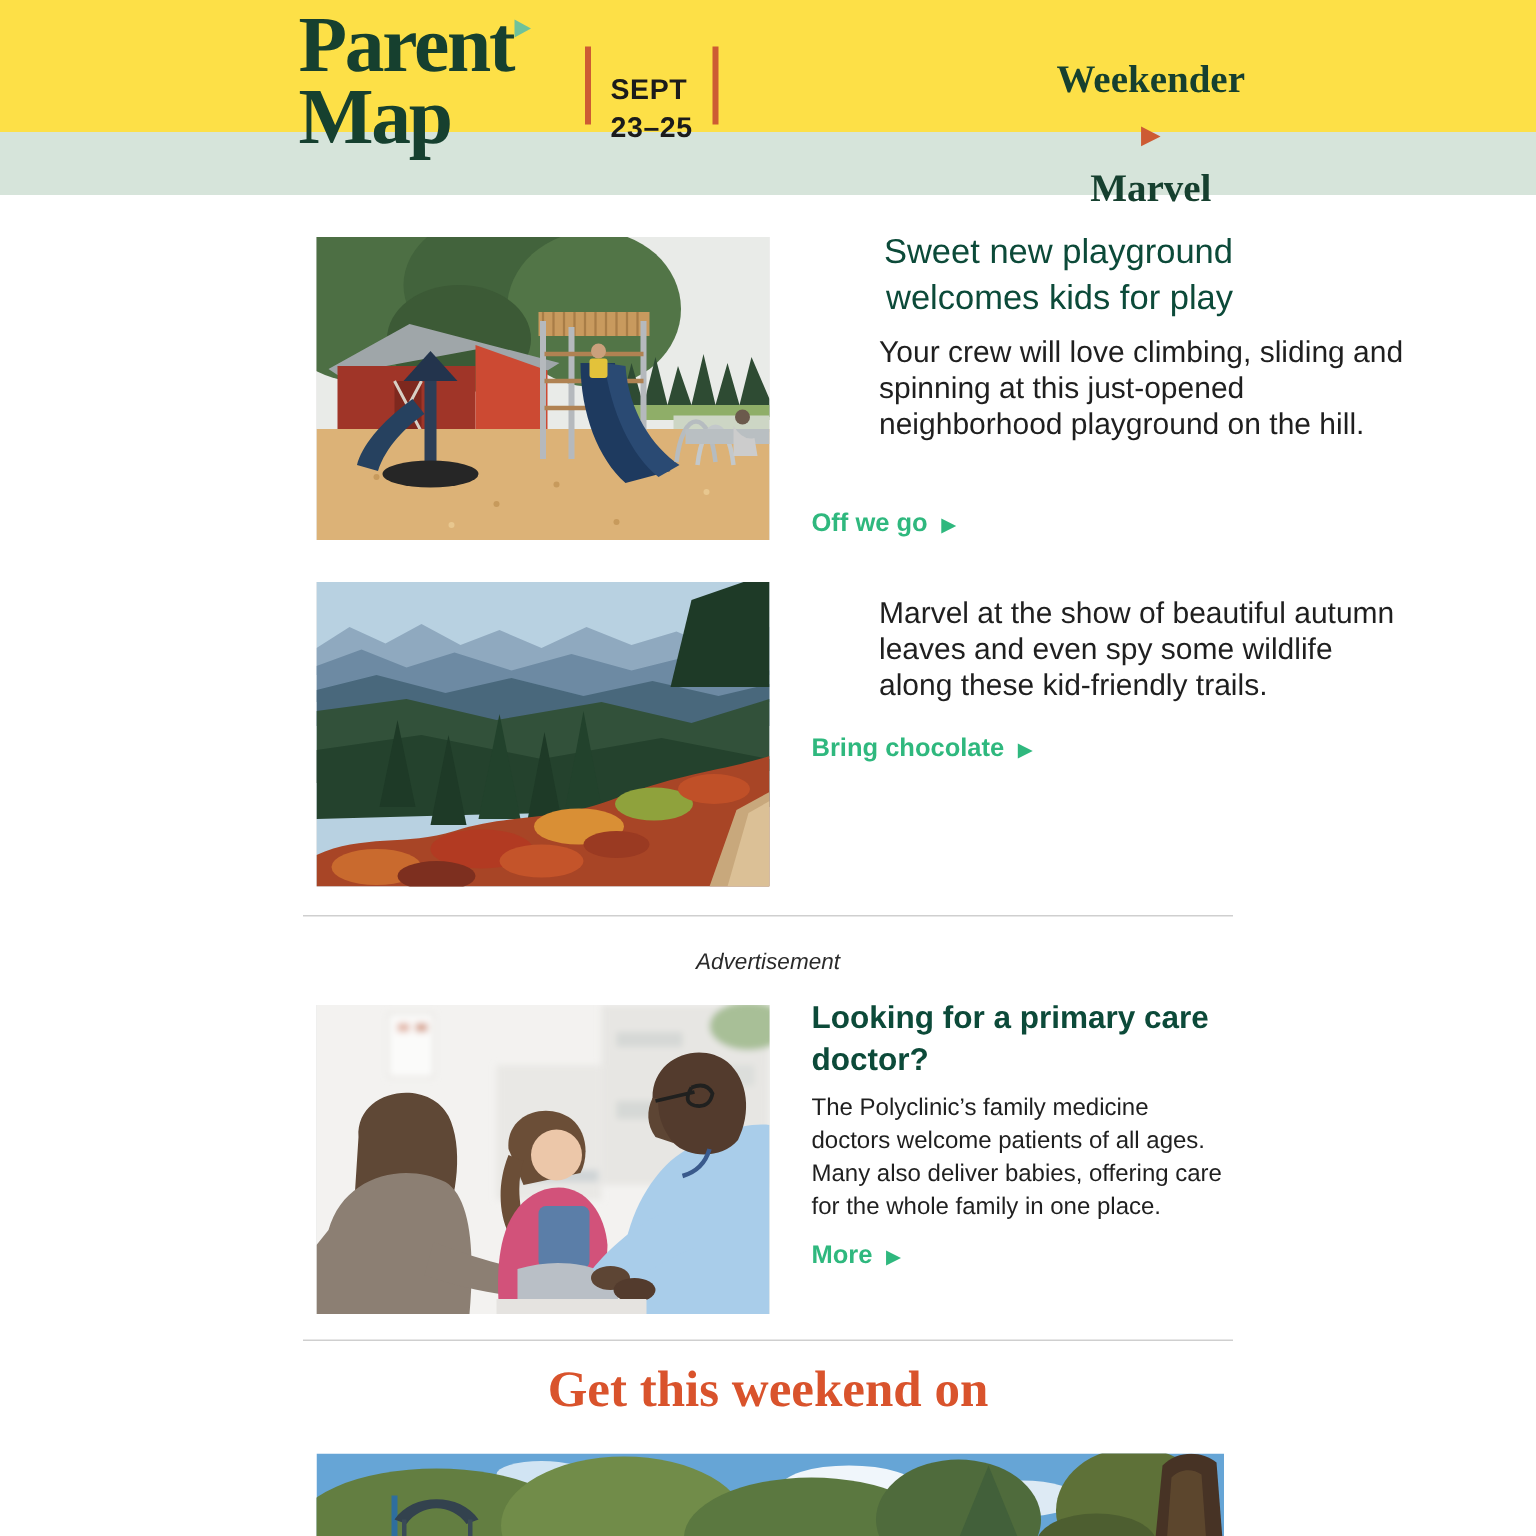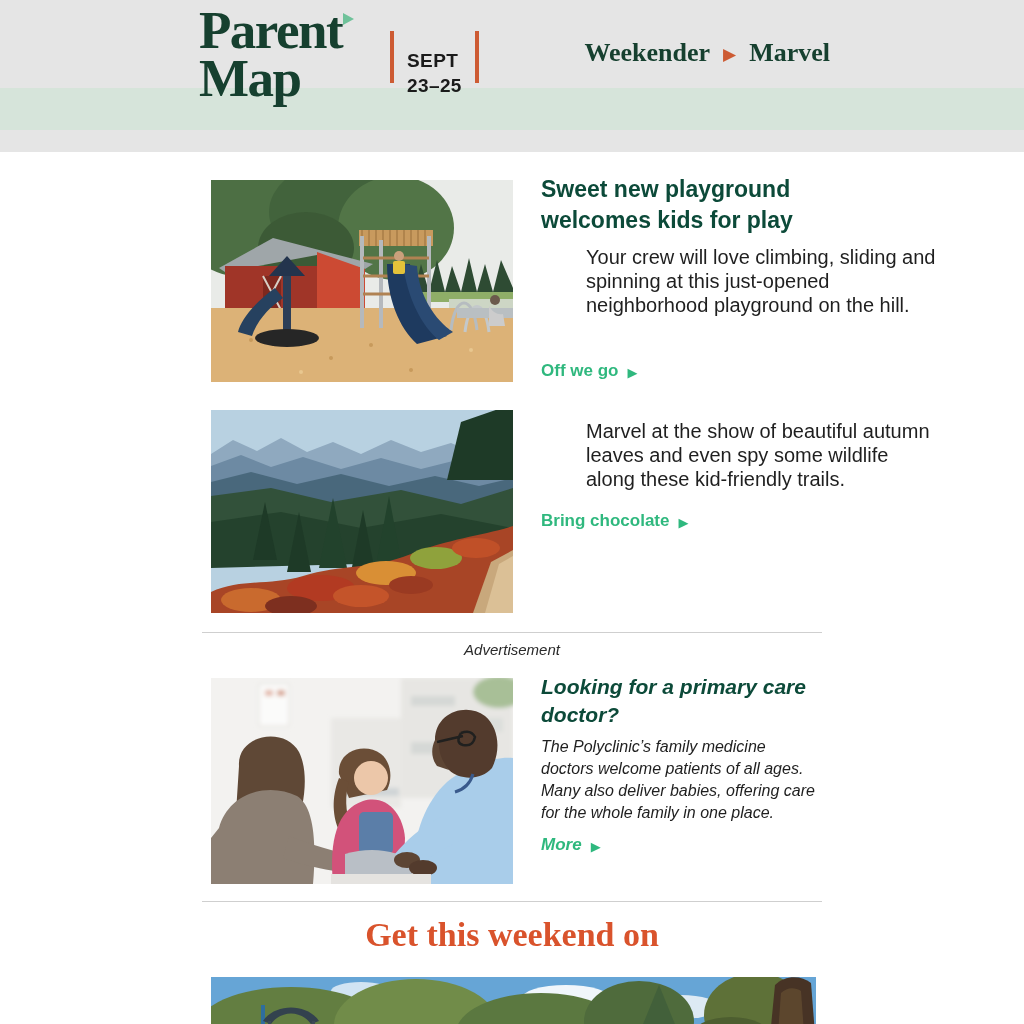--- a/index.html
+++ b/index.html
@@ -3,70 +3,70 @@
 <meta charset="utf-8">
 <style>
   html,body{margin:0;padding:0;}
   body{
     width:1024px;height:1024px;overflow:hidden;background:#ffffff;
     font-family:"Liberation Sans", sans-serif;position:relative;
   }
   .pre{white-space:pre;}
 
   
-  .header{position:relative;height:152px;background:#e5e5e5;}
+  .header{position:relative;height:130px;background:#fde047;}
   .mint-band{position:absolute;left:0;right:0;top:88px;height:42px;background:var(--mint_band);}
   .logo{
     position:absolute;left:199px;top:6px;z-index:2;
     font-family:"Liberation Serif", serif;font-weight:700;
     font-size:53px;line-height:48px;letter-spacing:-1.5px;color:var(--brand_green);
   }
   .logo-row{position:relative;display:inline-block;}
   .logo-tri{
     position:absolute;right:-12px;top:7px;width:0;height:0;
     border-left:11px solid #6fc29a;border-top:6px solid transparent;border-bottom:6px solid transparent;
   }
   .date-block{position:absolute;left:390px;top:31px;display:flex;align-items:stretch;height:52px;z-index:2;}
   .date-bar{width:4px;background:var(--accent_orange);}
   .date-text{
     padding:1px 13px 0 13px;font-weight:700;font-size:19px;line-height:25px;
     color:#1b1b1b;letter-spacing:0.4px;margin-top:16px;
   }
   .edition{
     position:absolute;right:194px;top:38px;display:flex;align-items:center;gap:13px;z-index:2;
-    font-family:"Liberation Serif", serif;font-weight:700;font-size:26px;color:var(--brand_green);
+    font-family:"Liberation Serif", serif;font-weight:700;font-size:26px;color:var(--brand_green);flex-direction:column;
   }
   .ed-arrow{color:var(--accent_orange);font-size:17px;line-height:1;transform:translateY(1px);
     font-family:"DejaVu Sans", sans-serif;}
 
   
   .content{width:620px;margin:0 auto;}
   .article{display:flex;margin-top:28px;}
   .article-img{flex:none;margin-left:9px;width:302px;background:#ddd;}
   .article-img svg{display:block;}
   .article-text{margin-left:28px;flex:1;min-width:0;}
 
   .article-title{
-    font-weight:700;font-size:23px;line-height:31px;color:var(--heading_green);margin-top:-6px;
+    font-weight:400;font-size:23px;line-height:31px;color:var(--heading_green);margin-top:-6px;text-align:right;
   }
   .article-body{font-size:20px;line-height:24px;color:var(--body_text);margin-top:9px;margin-left:45px;}
   .cta{font-weight:700;font-size:17px;color:var(--link_green);display:flex;align-items:center;gap:9px;cursor:pointer;}
   .cta .cta-arrow{font-size:13px;line-height:1;font-family:"DejaVu Sans", sans-serif;transform:translateY(1px);}
   .cta-1{margin-top:44px;}
   .cta-2{margin-top:20px;text-align:right;}
   .cta-ad{margin-top:11px;}
 
   .divider{border:none;border-top:1px solid var(--divider);margin:0;}
   .divider-1{margin-top:19px;}
   .divider-2{margin-top:17px;}
 
   .ad-label{
-    margin-top:8px;text-align:center;font-style:italic;font-size:15px;color:#2a2a2a;
-  }
-  .ad-row{margin-top:20px;font-style:italic;}
+    margin-top:22px;text-align:center;font-style:italic;font-size:15px;color:#2a2a2a;
+  }
+  .ad-row{margin-top:20px;}
   .ad-title{
     font-weight:700;font-size:21px;line-height:28px;color:var(--heading_green);margin-top:-5px;
   }
   .ad-body{font-size:16px;line-height:22px;color:var(--body_text);margin-top:7px;}
 
   .weekend-title{
     margin-top:16px;text-align:center;font-family:"Liberation Serif", serif;font-weight:700;
     font-size:34px;line-height:34px;color:var(--weekend_orange);
   }
   .weekend-img{margin-top:25px;margin-left:9px;width:605px;height:70px;}

